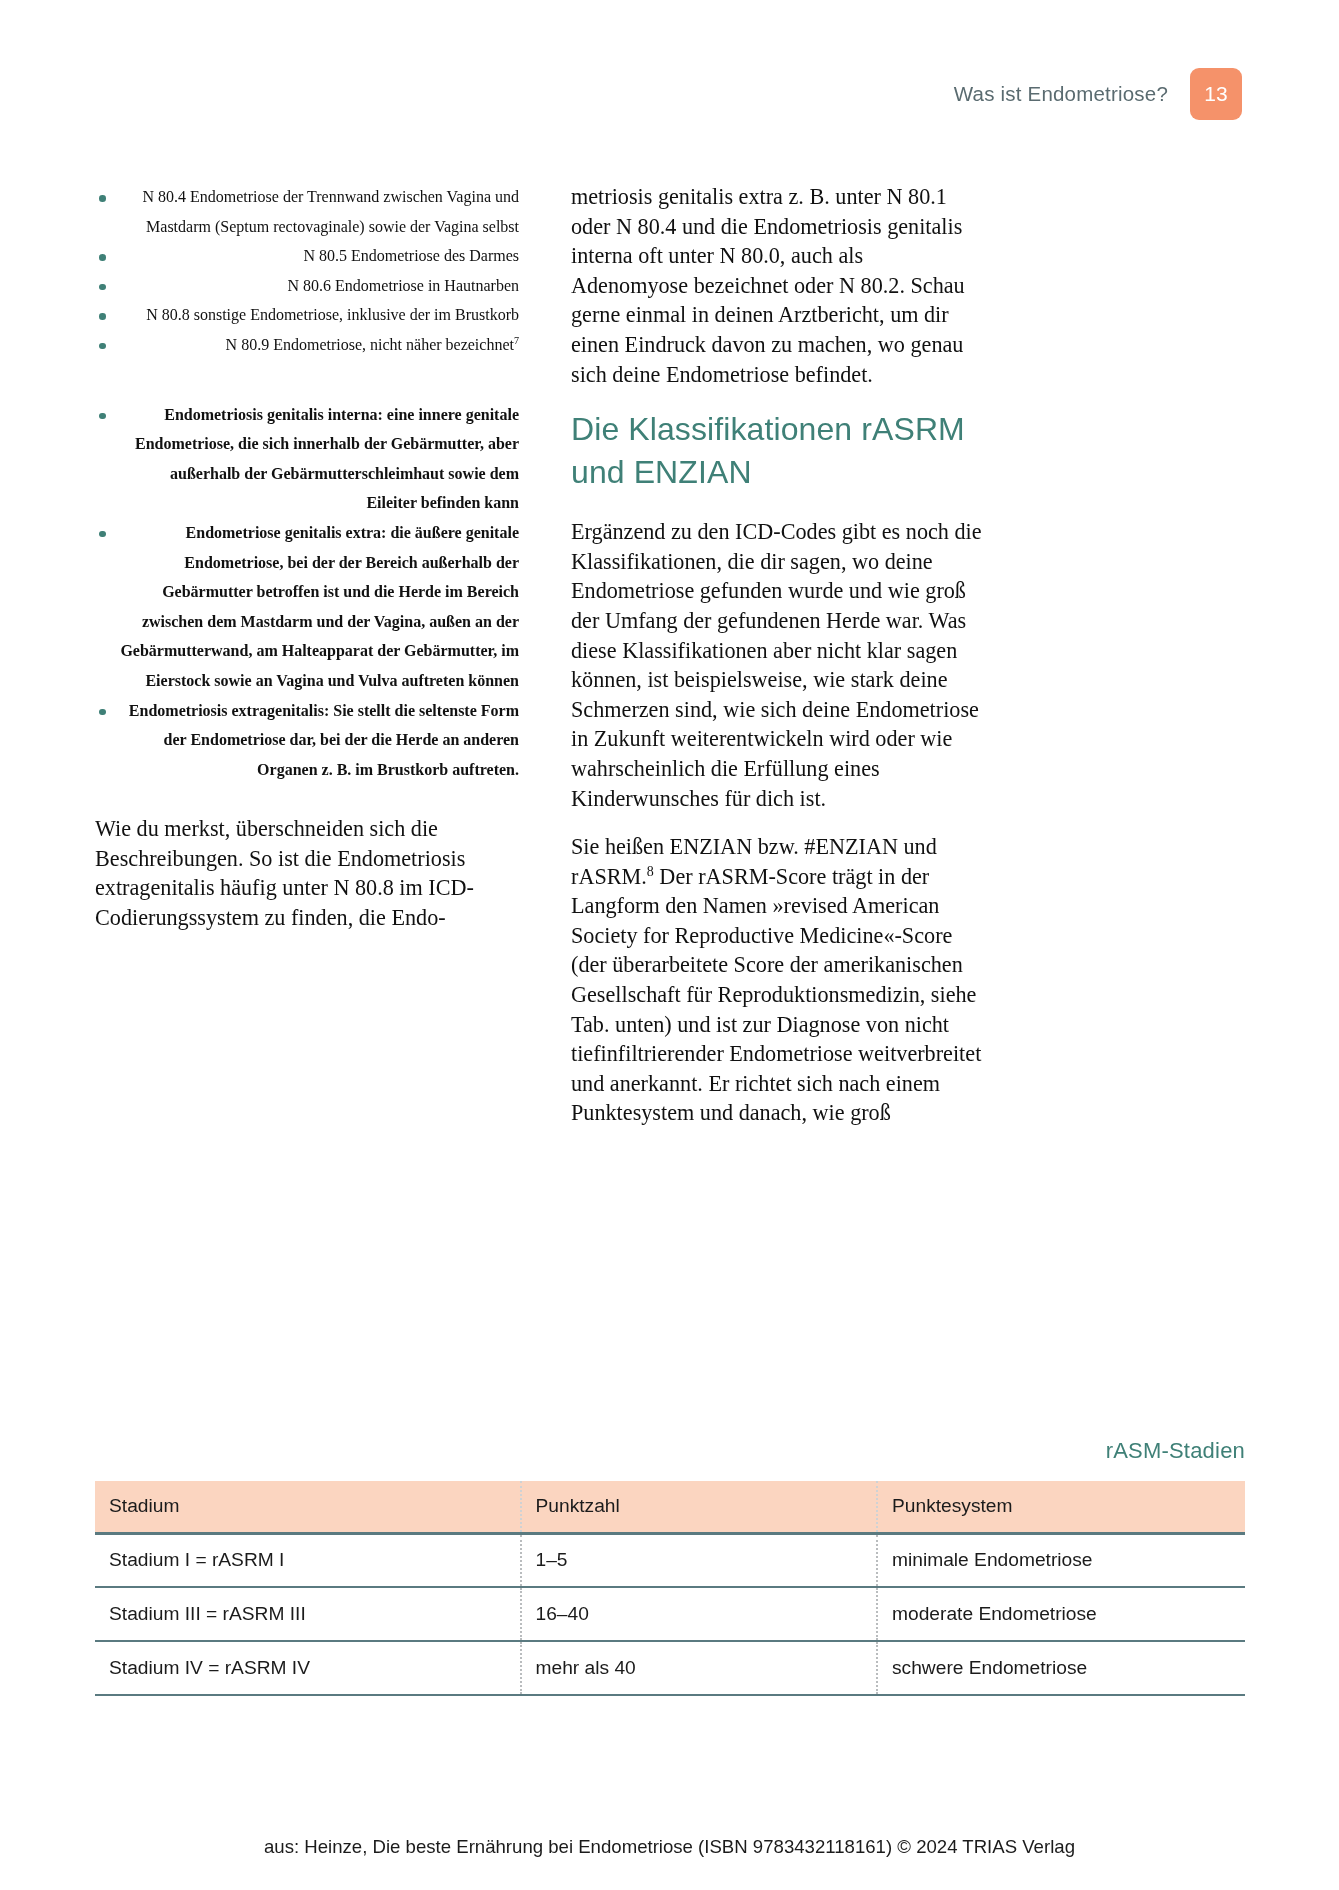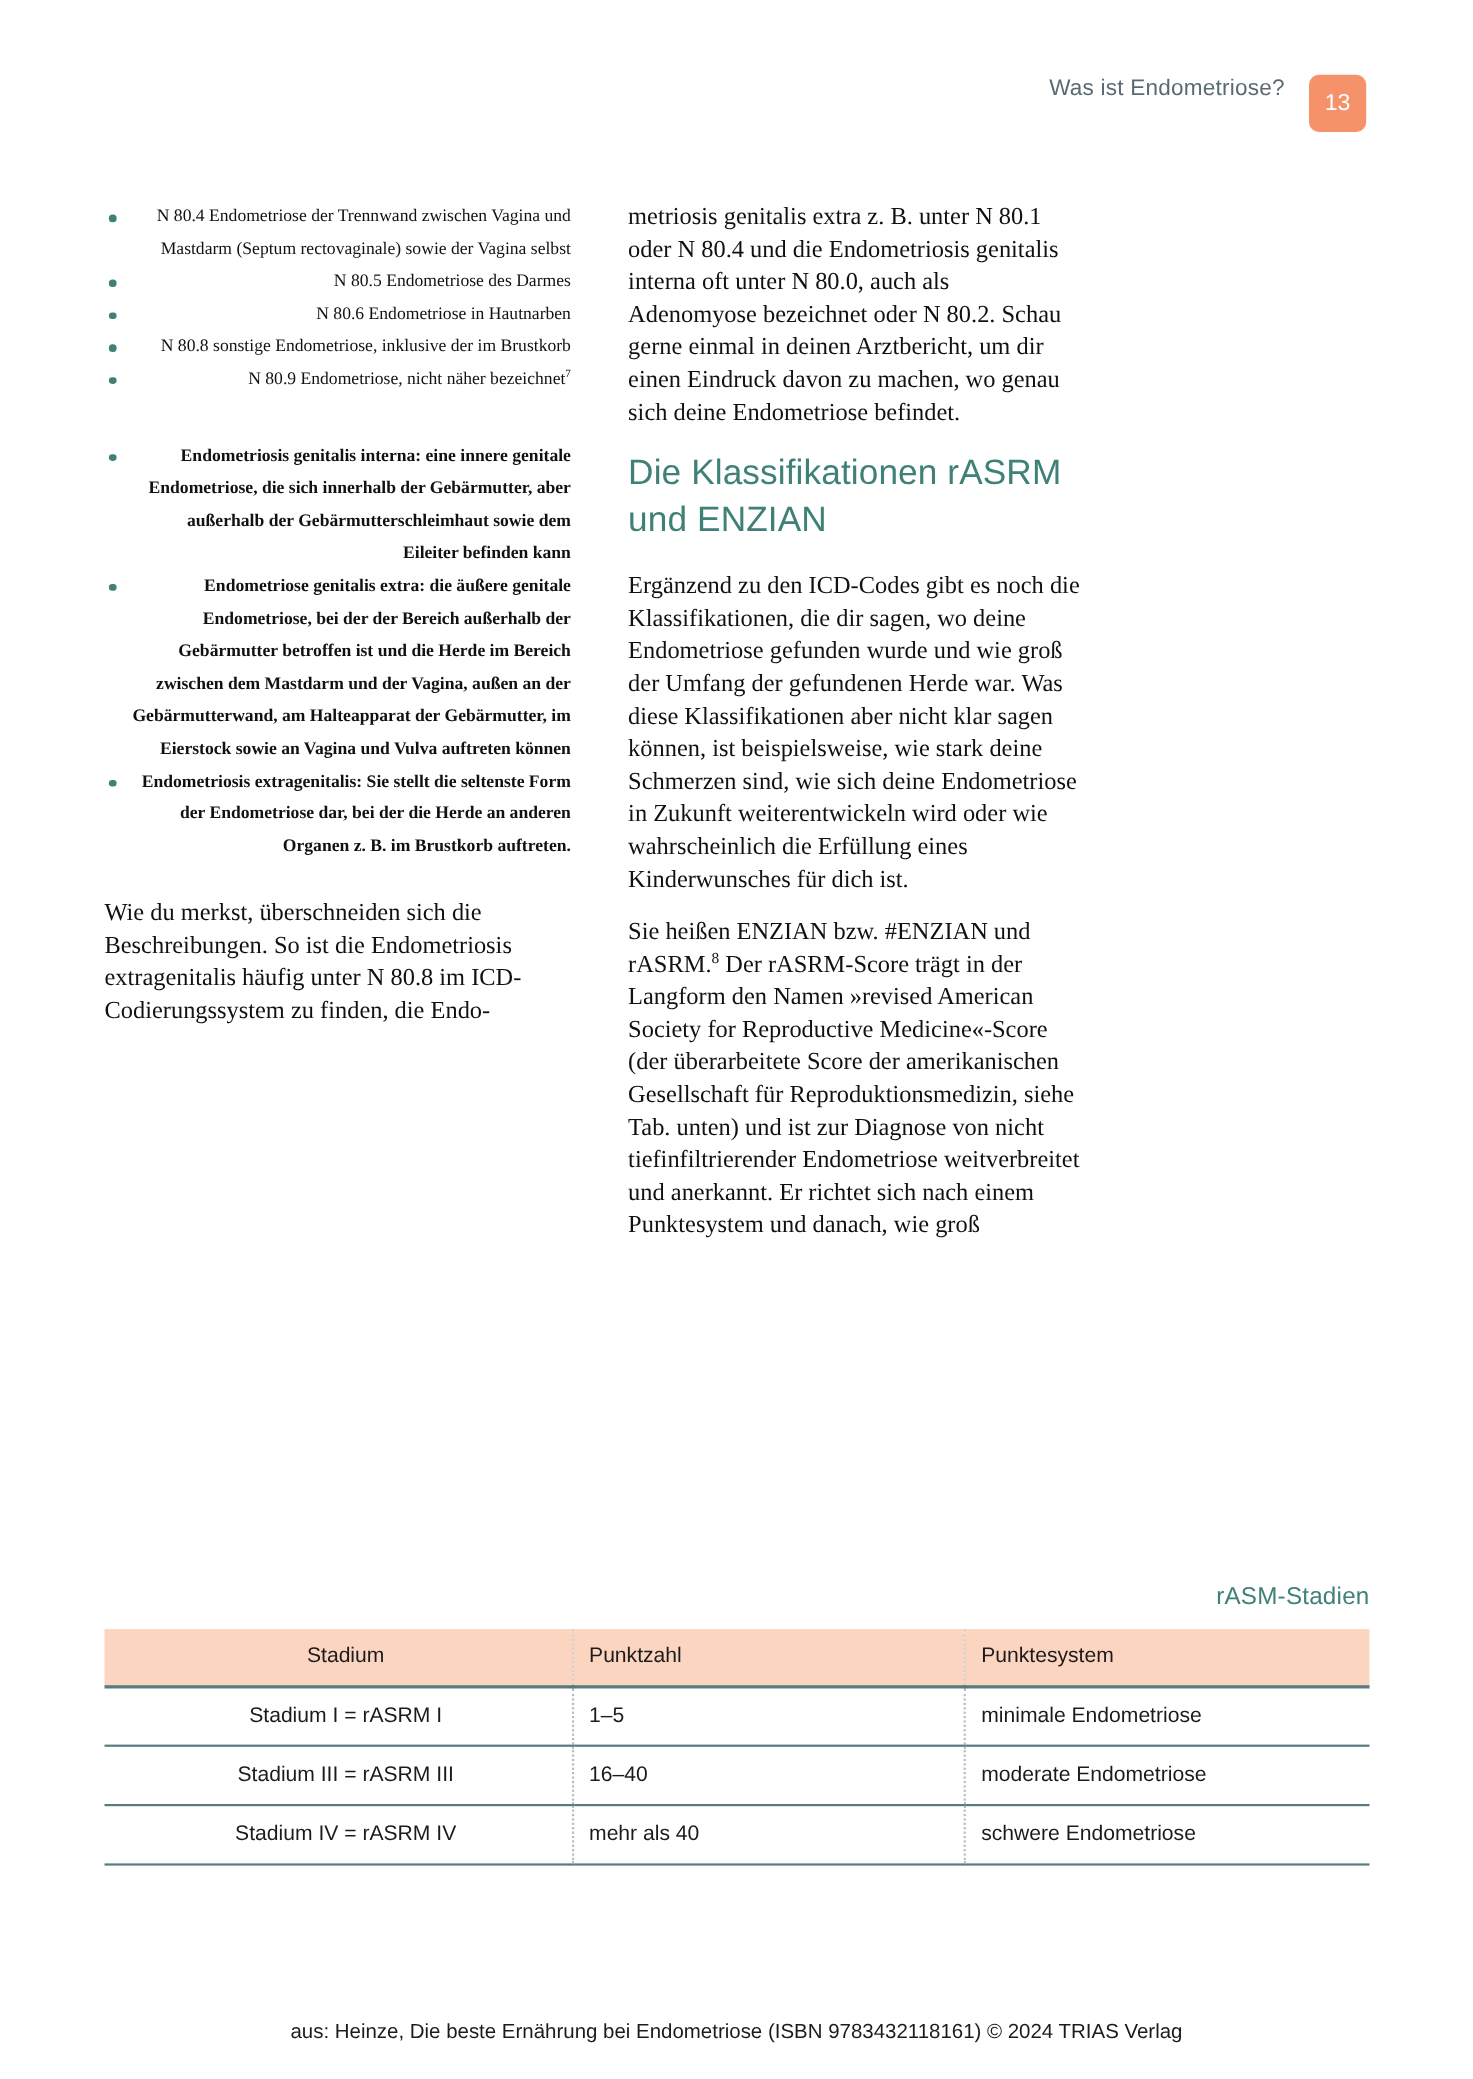--- a/index.html
+++ b/index.html
@@ -17,20 +17,21 @@
     color: #111111;
     overflow: hidden;
   }
 
   
   .running-head {
     position: absolute;
     top: 68px;
     right: 97px;
     display: flex;
+    align-items: center;
     gap: 22px;
   }
   .running-head-title {
     font-family: "Liberation Sans", sans-serif;
     font-size: 20.5px;
     letter-spacing: 0.2px;
     color: #5a6b70;
     white-space: nowrap;
   }
   .page-number-badge {
@@ -149,21 +150,21 @@
     padding-top: 14px;
     padding-bottom: 14px;
   }
   table.rasm thead tr {
     border-bottom: 3px solid #5a7a80;
   }
   table.rasm tbody td {
     height: 54px;
     border-bottom: 2.2px solid #5a7a80;
   }
-  table.rasm .col-stadium { width: 37%; text-align: center; }
+  table.rasm .col-stadium { width: 37%; }
   table.rasm .col-punkte  { width: 31%; }
   table.rasm .col-besch   { width: 32%; }
 
   
   table.rasm th.sep,
   table.rasm td.sep {
     border-left: 2.5px dotted #b9bcbe;
   }
   table.rasm thead th.sep {
     border-left: 2.5px dotted #cfd2d4;

